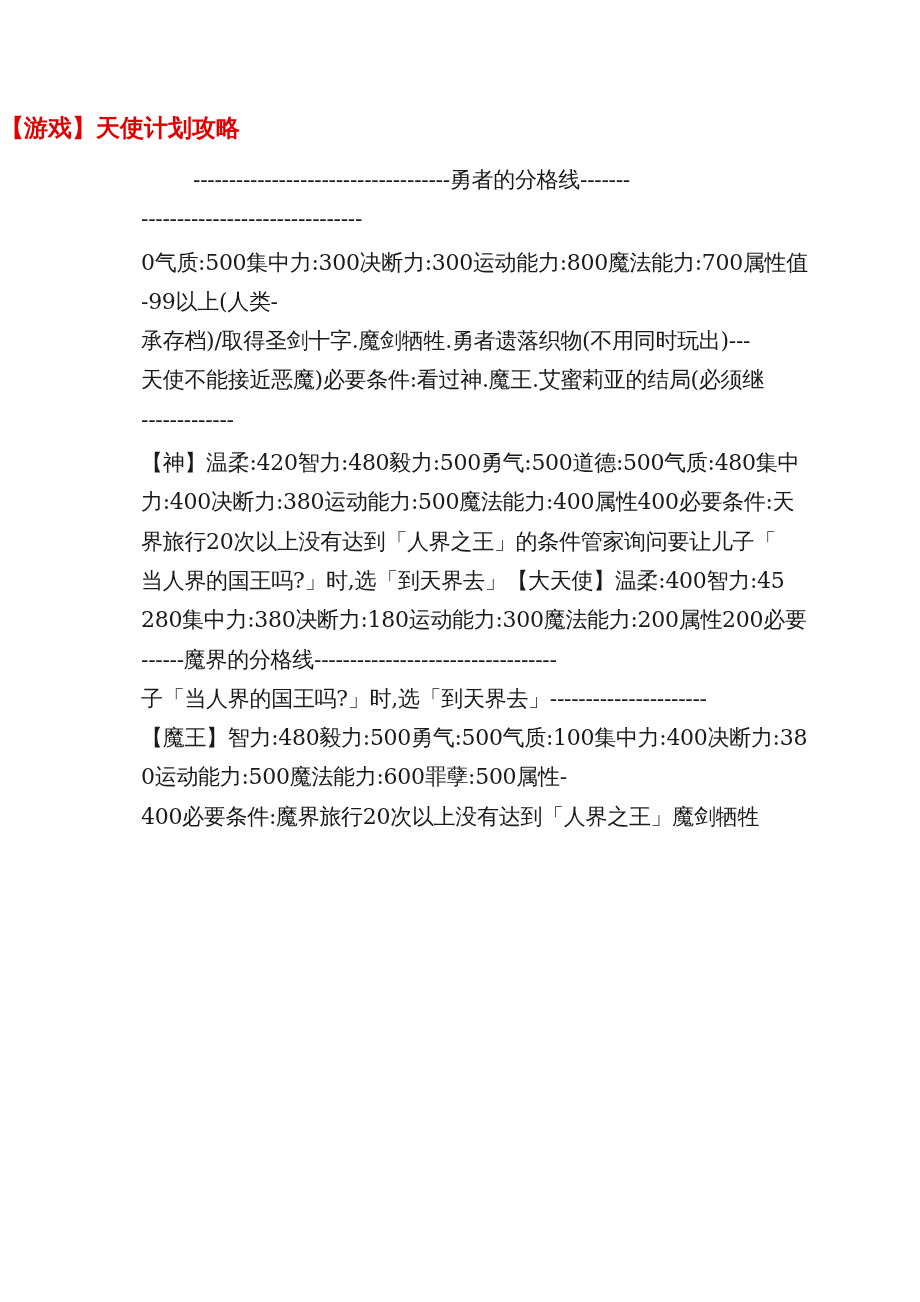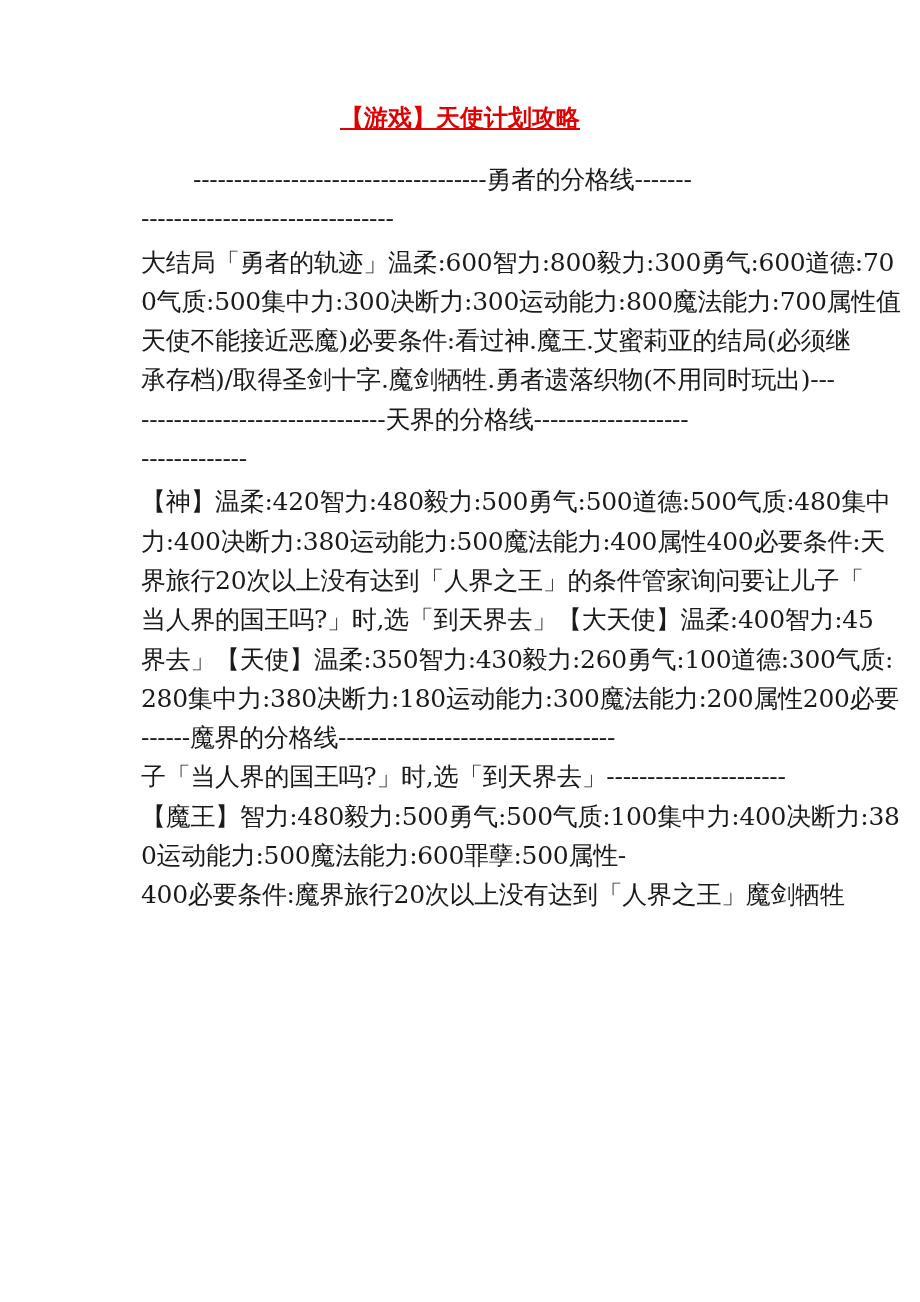--- a/index.html
+++ b/index.html
@@ -17,40 +17,39 @@
     }
     .page {
       position: absolute;
       left: 0;
       top: 0;
       width: 920px;
       height: 1302px;
     }
     .title {
       position: absolute;
-      top: 100px;
+      top: 110px;
       left: 0;
       width: 920px;
-      text-align: center;
+      text-align: left;
       font-size: 24px;
       font-weight: bold;
       line-height: 36px;
       font-family: "DejaVu Sans", "Liberation Sans", sans-serif;
-      text-decoration: underline;
     }
     .body {
       position: absolute;
       top: 160px;
       left: 141px;
       width: 640px;
     }
     .line {
       display: block;
       white-space: nowrap;
-      font-size: 25px;
+      font-size: 22px;
       height: 39.3px;
       line-height: 39.3px;
       letter-spacing: -0.3px;
       overflow: visible;
     }
     .indent {
       padding-left: 52px;
     }
     .gap {
       height: 4px;
@@ -64,35 +63,33 @@
 
   <div class="body">
 
     <div>
       <span class="line indent">------------------------------------勇者的分格线-------</span>
       <span class="line">-------------------------------</span>
     </div>
     <div class="gap"></div>
 
     <div>
-      <span class="line">大结局「勇者的轨迹」温柔:600智力:800毅力:300勇气:600道德:70</span>
       <span class="line">0气质:500集中力:300决断力:300运动能力:800魔法能力:700属性值</span>
+      <span class="line">-99以上(人类-</span>
+      <span class="line">承存档)/取得圣剑十字.魔剑牺牲.勇者遗落织物(不用同时玩出)---</span>
       <span class="line">天使不能接近恶魔)必要条件:看过神.魔王.艾蜜莉亚的结局(必须继</span>
-      <span class="line">承存档)/取得圣剑十字.魔剑牺牲.勇者遗落织物(不用同时玩出)---</span>
-      <span class="line">------------------------------天界的分格线-------------------</span>
       <span class="line">-------------</span>
     </div>
     <div class="gap"></div>
 
     <div>
       <span class="line">【神】温柔:420智力:480毅力:500勇气:500道德:500气质:480集中</span>
       <span class="line">力:400决断力:380运动能力:500魔法能力:400属性400必要条件:天</span>
       <span class="line">界旅行20次以上没有达到「人界之王」的条件管家询问要让儿子「</span>
       <span class="line">当人界的国王吗?」时,选「到天界去」【大天使】温柔:400智力:45</span>
-      <span class="line">界去」【天使】温柔:350智力:430毅力:260勇气:100道德:300气质:</span>
       <span class="line">280集中力:380决断力:180运动能力:300魔法能力:200属性200必要</span>
       <span class="line">------魔界的分格线----------------------------------</span>
       <span class="line">子「当人界的国王吗?」时,选「到天界去」----------------------</span>
     </div>
 
     <div>
       <span class="line">【魔王】智力:480毅力:500勇气:500气质:100集中力:400决断力:38</span>
       <span class="line">0运动能力:500魔法能力:600罪孽:500属性-</span>
       <span class="line">400必要条件:魔界旅行20次以上没有达到「人界之王」魔剑牺牲</span>
     </div>

